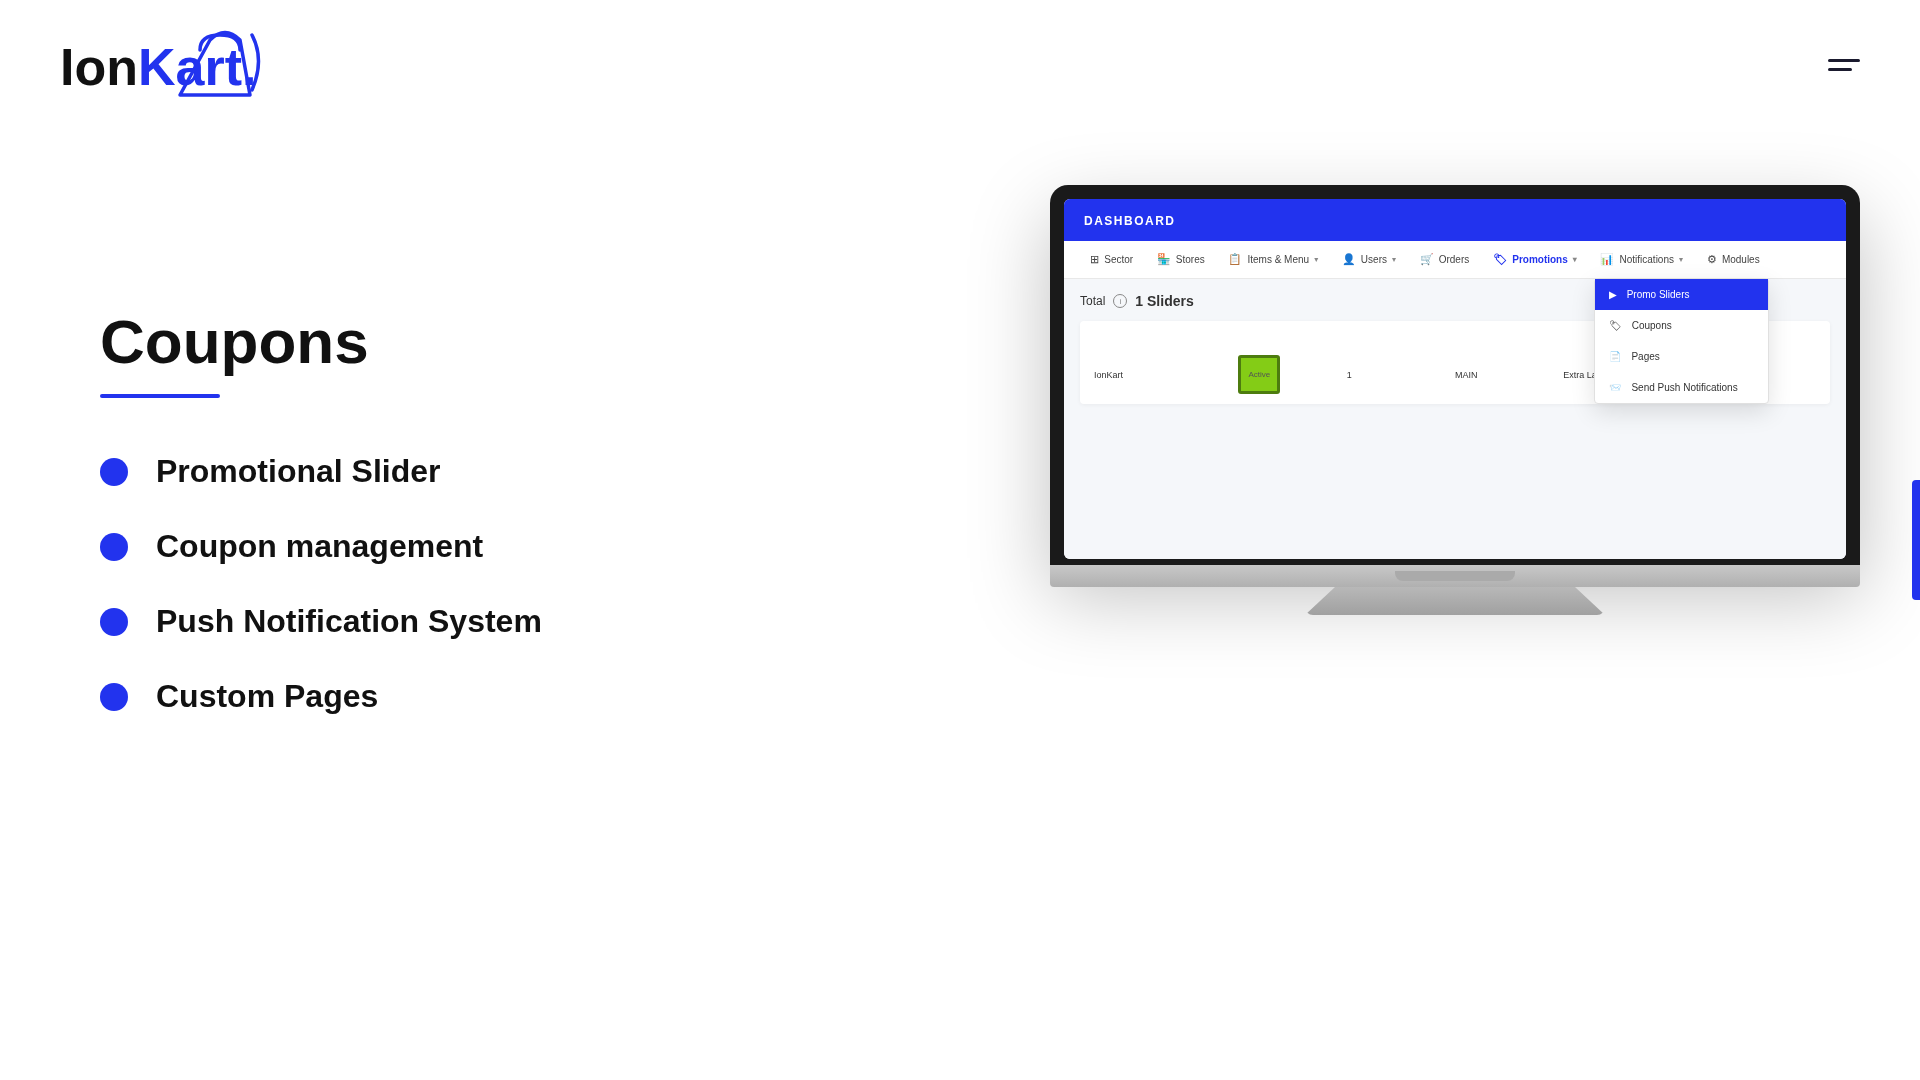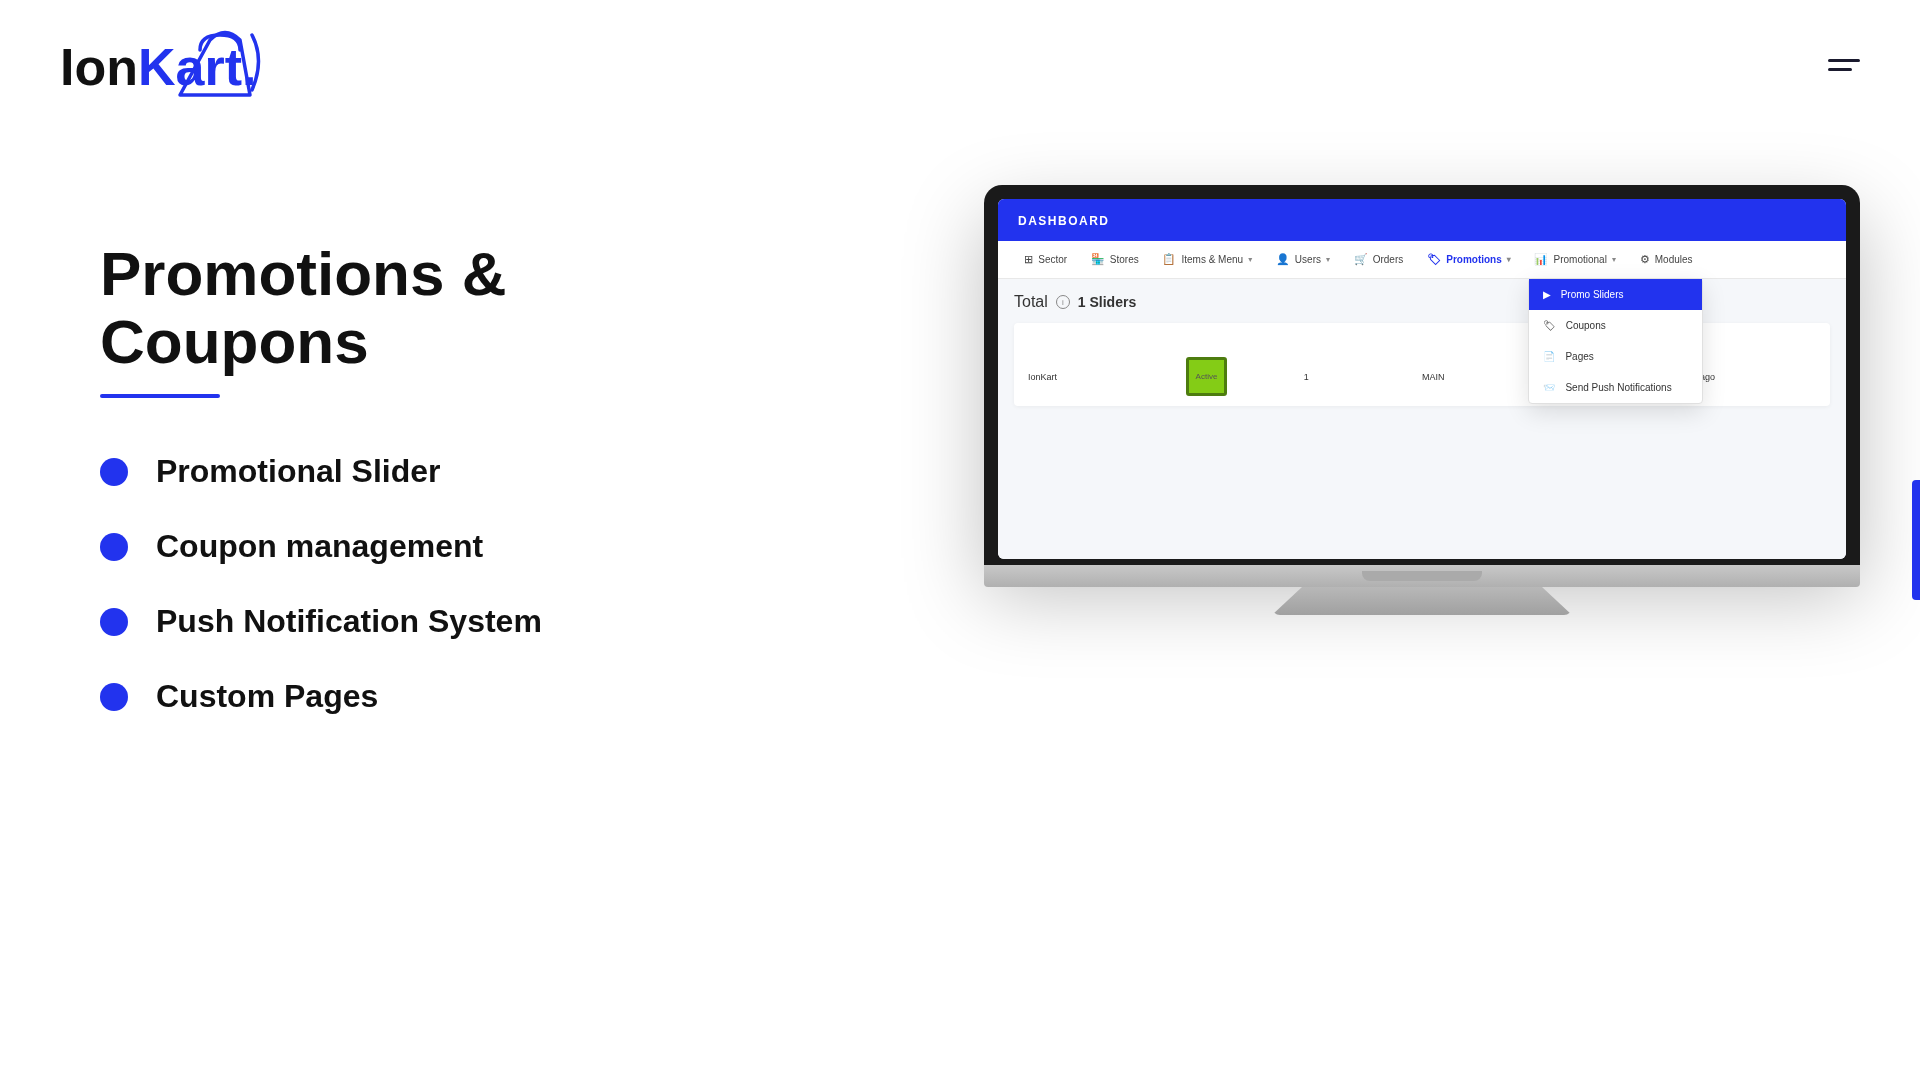--- a/index.html
+++ b/index.html
@@ -94,21 +94,21 @@
       font-size: 32px;
       font-weight: 700;
       color: #111;
     }
 
     
     .laptop-container {
       position: absolute;
       right: 60px;
       top: 185px;
-      width: 876px;
+      width: 810px;
     }
 
     .laptop-screen-frame {
       background: #1a1a1a;
       border-radius: 18px 18px 0 0;
       padding: 14px 14px 6px 14px;
       box-shadow: 0 30px 80px rgba(0,0,0,0.25);
     }
 
     .screen-inner {
@@ -200,21 +200,21 @@
     }
 
     .table-header-row {
       display: flex;
       align-items: center;
       gap: 8px;
       margin-bottom: 12px;
     }
 
     .total-label {
-      font-size: 16px;
+      font-size: 12px;
       color: #333;
       font-weight: 500;
     }
 
     .info-icon {
       width: 14px;
       height: 14px;
       border-radius: 50%;
       border: 1.5px solid #888;
       display: flex;
@@ -332,21 +332,21 @@
     </div>
   </div>
   <div class="hamburger">
     <span></span>
     <span></span>
   </div>
 </header>
 
 <div class="left-content">
   <h1 class="section-title">
-    <span>Promotions &amp;</span><br>
+    <br>
     <span>Coupons</span>
   </h1>
   <div class="title-underline"></div>
   <ul class="feature-list">
     <li class="feature-item">
       <div class="feature-dot"></div>
       <span class="feature-label">Promotional Slider</span>
     </li>
     <li class="feature-item">
       <div class="feature-dot"></div>
@@ -394,21 +394,21 @@
           <span class="nav-item-icon">🛒</span>
           <span>Orders</span>
         </div>
         <div class="nav-item active">
           <span class="nav-item-icon">🏷</span>
           <span>Promotions</span>
           <span class="nav-chevron">▾</span>
         </div>
         <div class="nav-item">
           <span class="nav-item-icon">📊</span>
-          <span>Promotional</span>
+          <span>Notifications</span>
           <span class="nav-chevron">▾</span>
         </div>
         <div class="nav-item">
           <span class="nav-item-icon">⚙</span>
           <span>Modules</span>
         </div>
 
         <div class="dropdown-menu">
           <div class="dropdown-item active-item">
             <span>▶</span>

